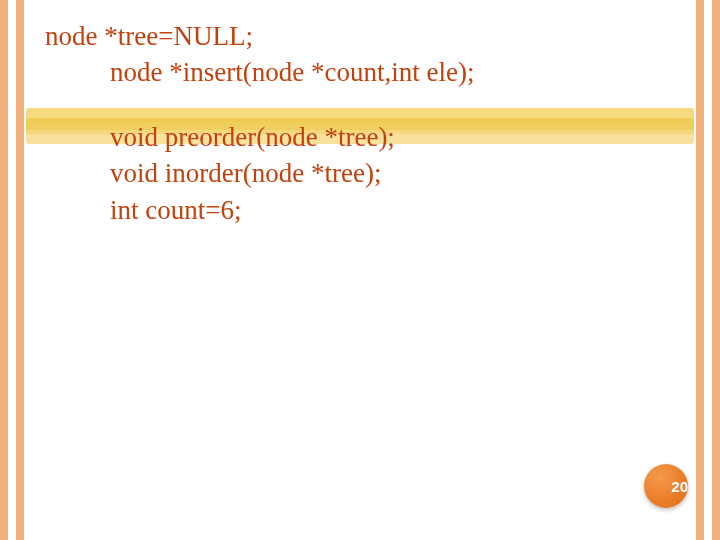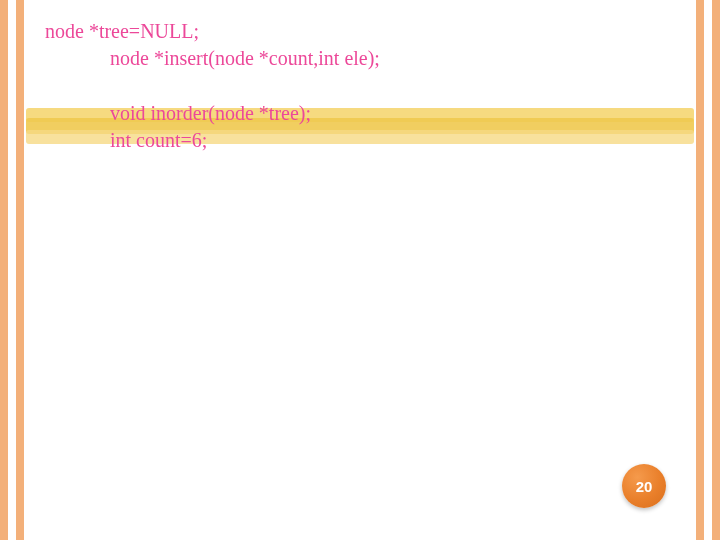--- a/index.html
+++ b/index.html
@@ -15,23 +15,23 @@
   .s1{left:0;width:8px;background:#f3b07a}
   .s2{left:8px;width:8px;background:#ffffff}
   .s3{left:16px;width:8px;background:#f3b07a}
   .r1{right:0;width:8px;background:#f3b07a}
   .r2{right:8px;width:8px;background:#ffffff}
   .r3{right:16px;width:8px;background:#f3b07a}
 
   .content{
     position:absolute;
     left:45px;top:18px;right:45px;
-    font-size:20px;
+    font-size:27px;
     line-height:1.35;
-    color:#ec4899;
+    color:#c2410c;
   }
   .indent{padding-left:65px}
   .gap{height:28px}
 
   
   .brush{
     position:absolute;
     left:26px;right:26px;
     top:108px;height:38px;
     z-index:-1;
@@ -43,26 +43,26 @@
     position:absolute;left:0;right:0;
     border-radius:3px;
   }
   .brush::before{top:0;height:14px;background:#f4d36a;opacity:.85}
   .brush .m{top:10px;height:16px;background:#f0c94f;opacity:.9}
   .brush::after{top:22px;height:14px;background:#f6da84;opacity:.8}
 
   
   .page-disc{
     position:absolute;
-    right:54px;bottom:32px;
+    right:32px;bottom:32px;
     width:44px;height:44px;
     border-radius:50%;
     background:radial-gradient(circle at 35% 30%, #f59a4c 0%, #e97f2a 55%, #d96e1c 100%);
     box-shadow:0 2px 4px rgba(0,0,0,.25);
-    display:flex;align-items:center;justify-content:center;
+    display:flex;align-items:center;justify-content:flex-end;
   }
   .page-disc span{
     color:#fff;font-family:Arial,Helvetica,sans-serif;
     font-size:15px;font-weight:bold;
   }
 </style>
 </head>
 <body>
 
 <div class="stripe s1"></div>
@@ -73,19 +73,20 @@
 <div class="stripe r3"></div>
 
 <div class="brush">
     <div class="m"></div>
   </div>
 
 <div class="content">
   <div>node *tree=NULL;</div>
   <div class="indent">node *insert(node *count,int ele);</div>
   <div class="gap"></div>
+  <div class="indent">void preorder(node *tree);</div>
   <div class="indent">void inorder(node *tree);</div>
   <div class="indent">int count=6;</div>
 </div>
 
 <div class="page-disc">
   <span>20</span>
 </div>
 
 </body></html>

